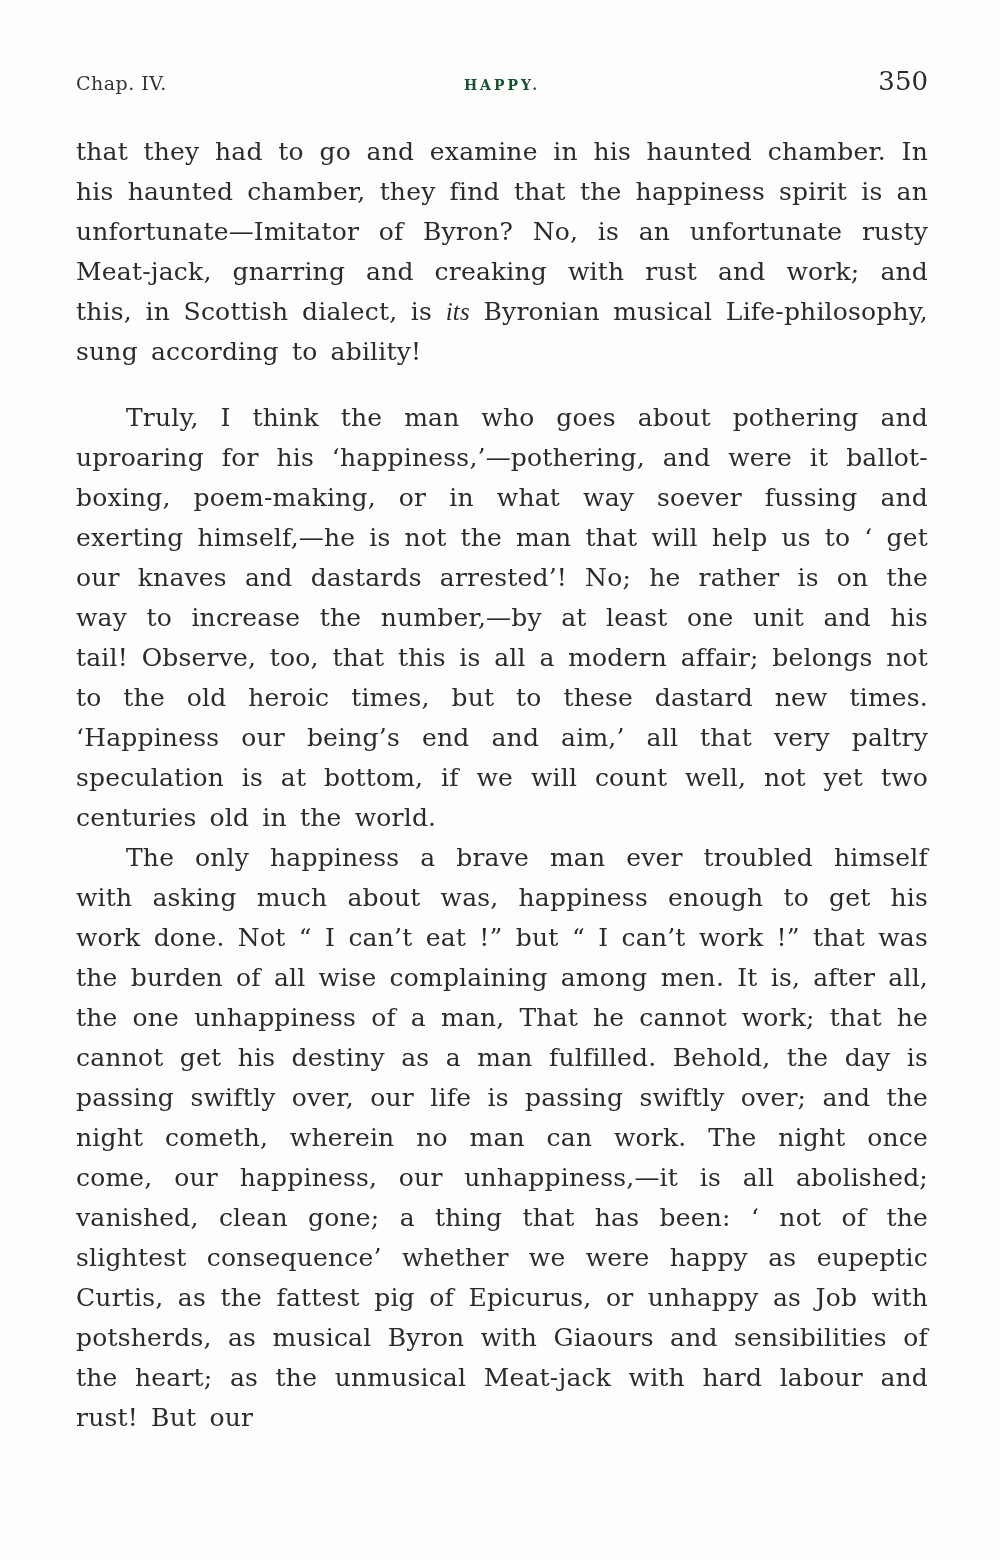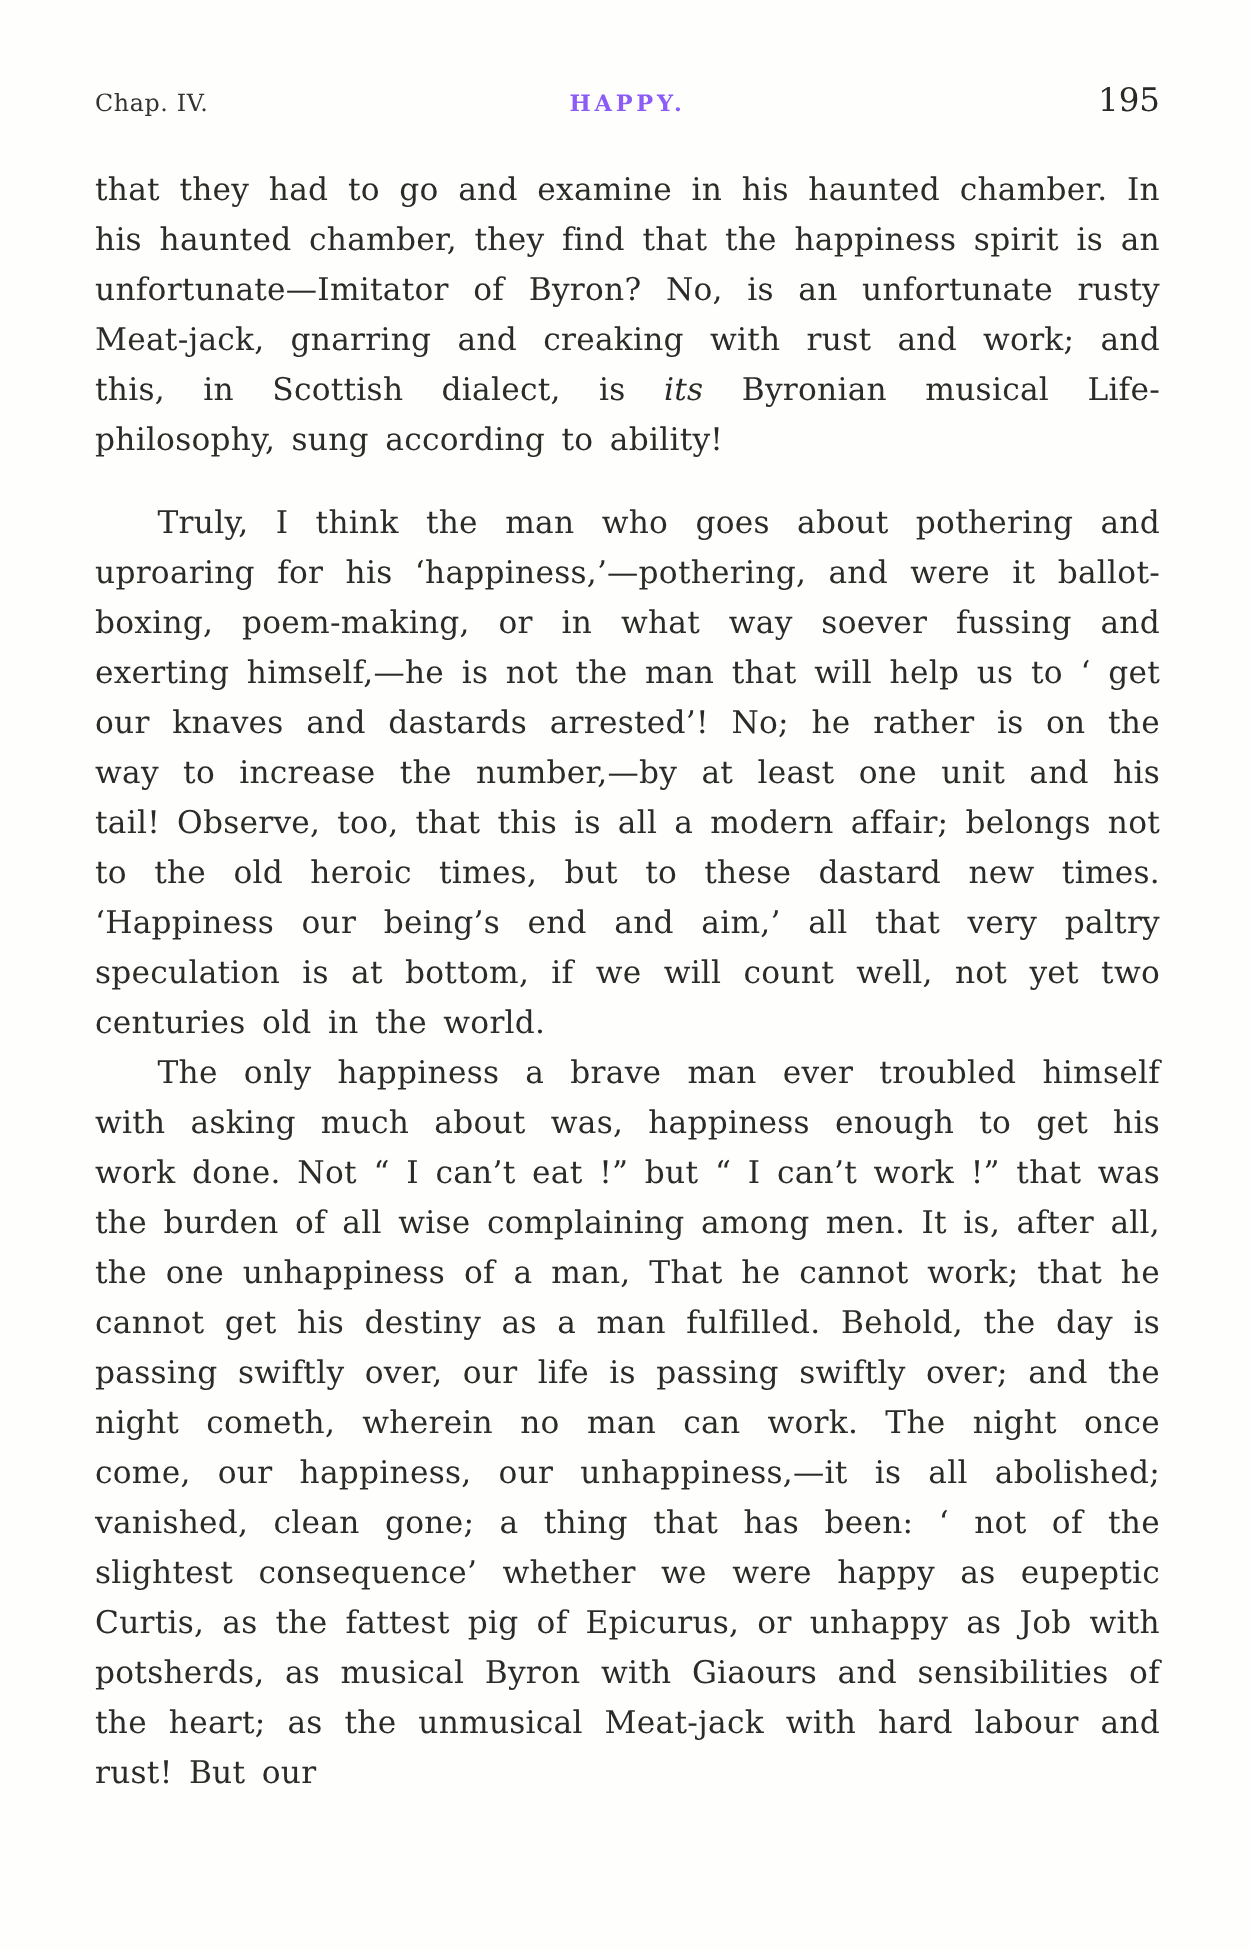--- a/index.html
+++ b/index.html
@@ -27,24 +27,24 @@
   }
   .chapter-label {
     justify-self: start;
     font-size: 19px;
     letter-spacing: 0.5px;
     color: #333330;
     text-align: right;
   }
   .running-title {
     justify-self: center;
-    font-size: 18px;
+    font-size: 14px;
     font-weight: bold;
     letter-spacing: 3px;
-    color: #8b5cf6;
+    color: #14532d;
   }
   .page-number {
     justify-self: end;
     font-size: 26px;
     color: #2a2a27;
   }
   .page-body {
     font-size: 25px;
     line-height: 40px;
     text-align: justify;
@@ -55,30 +55,31 @@
     margin: 0;
   }
   .page-body p.indent {
     text-indent: 50px;
   }
   .page-body p.space-before {
     margin-top: 26px;
   }
   .page-body em {
     font-style: italic;
+    font-family: Liberation Serif, serif;
   }
 </style>
 </head>
 <body>
 
 <div class="page">
   <header class="page-header">
     <span class="chapter-label">Chap. IV.</span>
     <span class="running-title">HAPPY.</span>
-    <span class="page-number">195</span>
+    <span class="page-number">350</span>
   </header>
 
   <main class="page-body">
       <p class=""><span>that they had to go and examine in his haunted chamber. In his haunted chamber, they find that the happiness spirit is an unfortunate—Imitator of Byron?  No, is an unfortunate rusty Meat-jack, gnarring and creaking with rust and work; and this, in Scottish dialect, is </span><em>its</em><span> Byronian musical Life-philosophy, sung according to ability!</span></p>
       <p class="indent space-before"><span>Truly, I think the man who goes about pothering and uproaring for his ‘happiness,’—pothering, and were it ballot-boxing, poem-making, or in what way soever fussing and exerting himself,—he is not the man that will help us to ‘ get our knaves and dastards arrested’!  No; he rather is on the way to increase the number,—by at least one unit and his tail!  Observe, too, that this is all a modern affair; belongs not to the old heroic times, but to these dastard new times.  ‘Happiness our being’s end and aim,’ all that very paltry speculation is at bottom, if we will count well, not yet two centuries old in the world.</span></p>
       <p class="indent "><span>The only happiness a brave man ever troubled himself with asking much about was, happiness enough to get his work done.  Not “ I can’t eat !” but “ I can’t work !” that was the burden of all wise complaining among men.  It is, after all, the one unhappiness of a man, That he cannot work; that he cannot get his destiny as a man fulfilled. Behold, the day is passing swiftly over, our life is passing swiftly over; and the night cometh, wherein no man can work.  The night once come, our happiness, our unhappiness,—it is all abolished; vanished, clean gone; a thing that has been: ‘ not of the slightest consequence’ whether we were happy as eupeptic Curtis, as the fattest pig of Epicurus, or unhappy as Job with potsherds, as musical Byron with Giaours and sensibilities of the heart; as the unmusical Meat-jack with hard labour and rust!  But our</span></p>
     </main>
 </div>
 
 </body></html>

